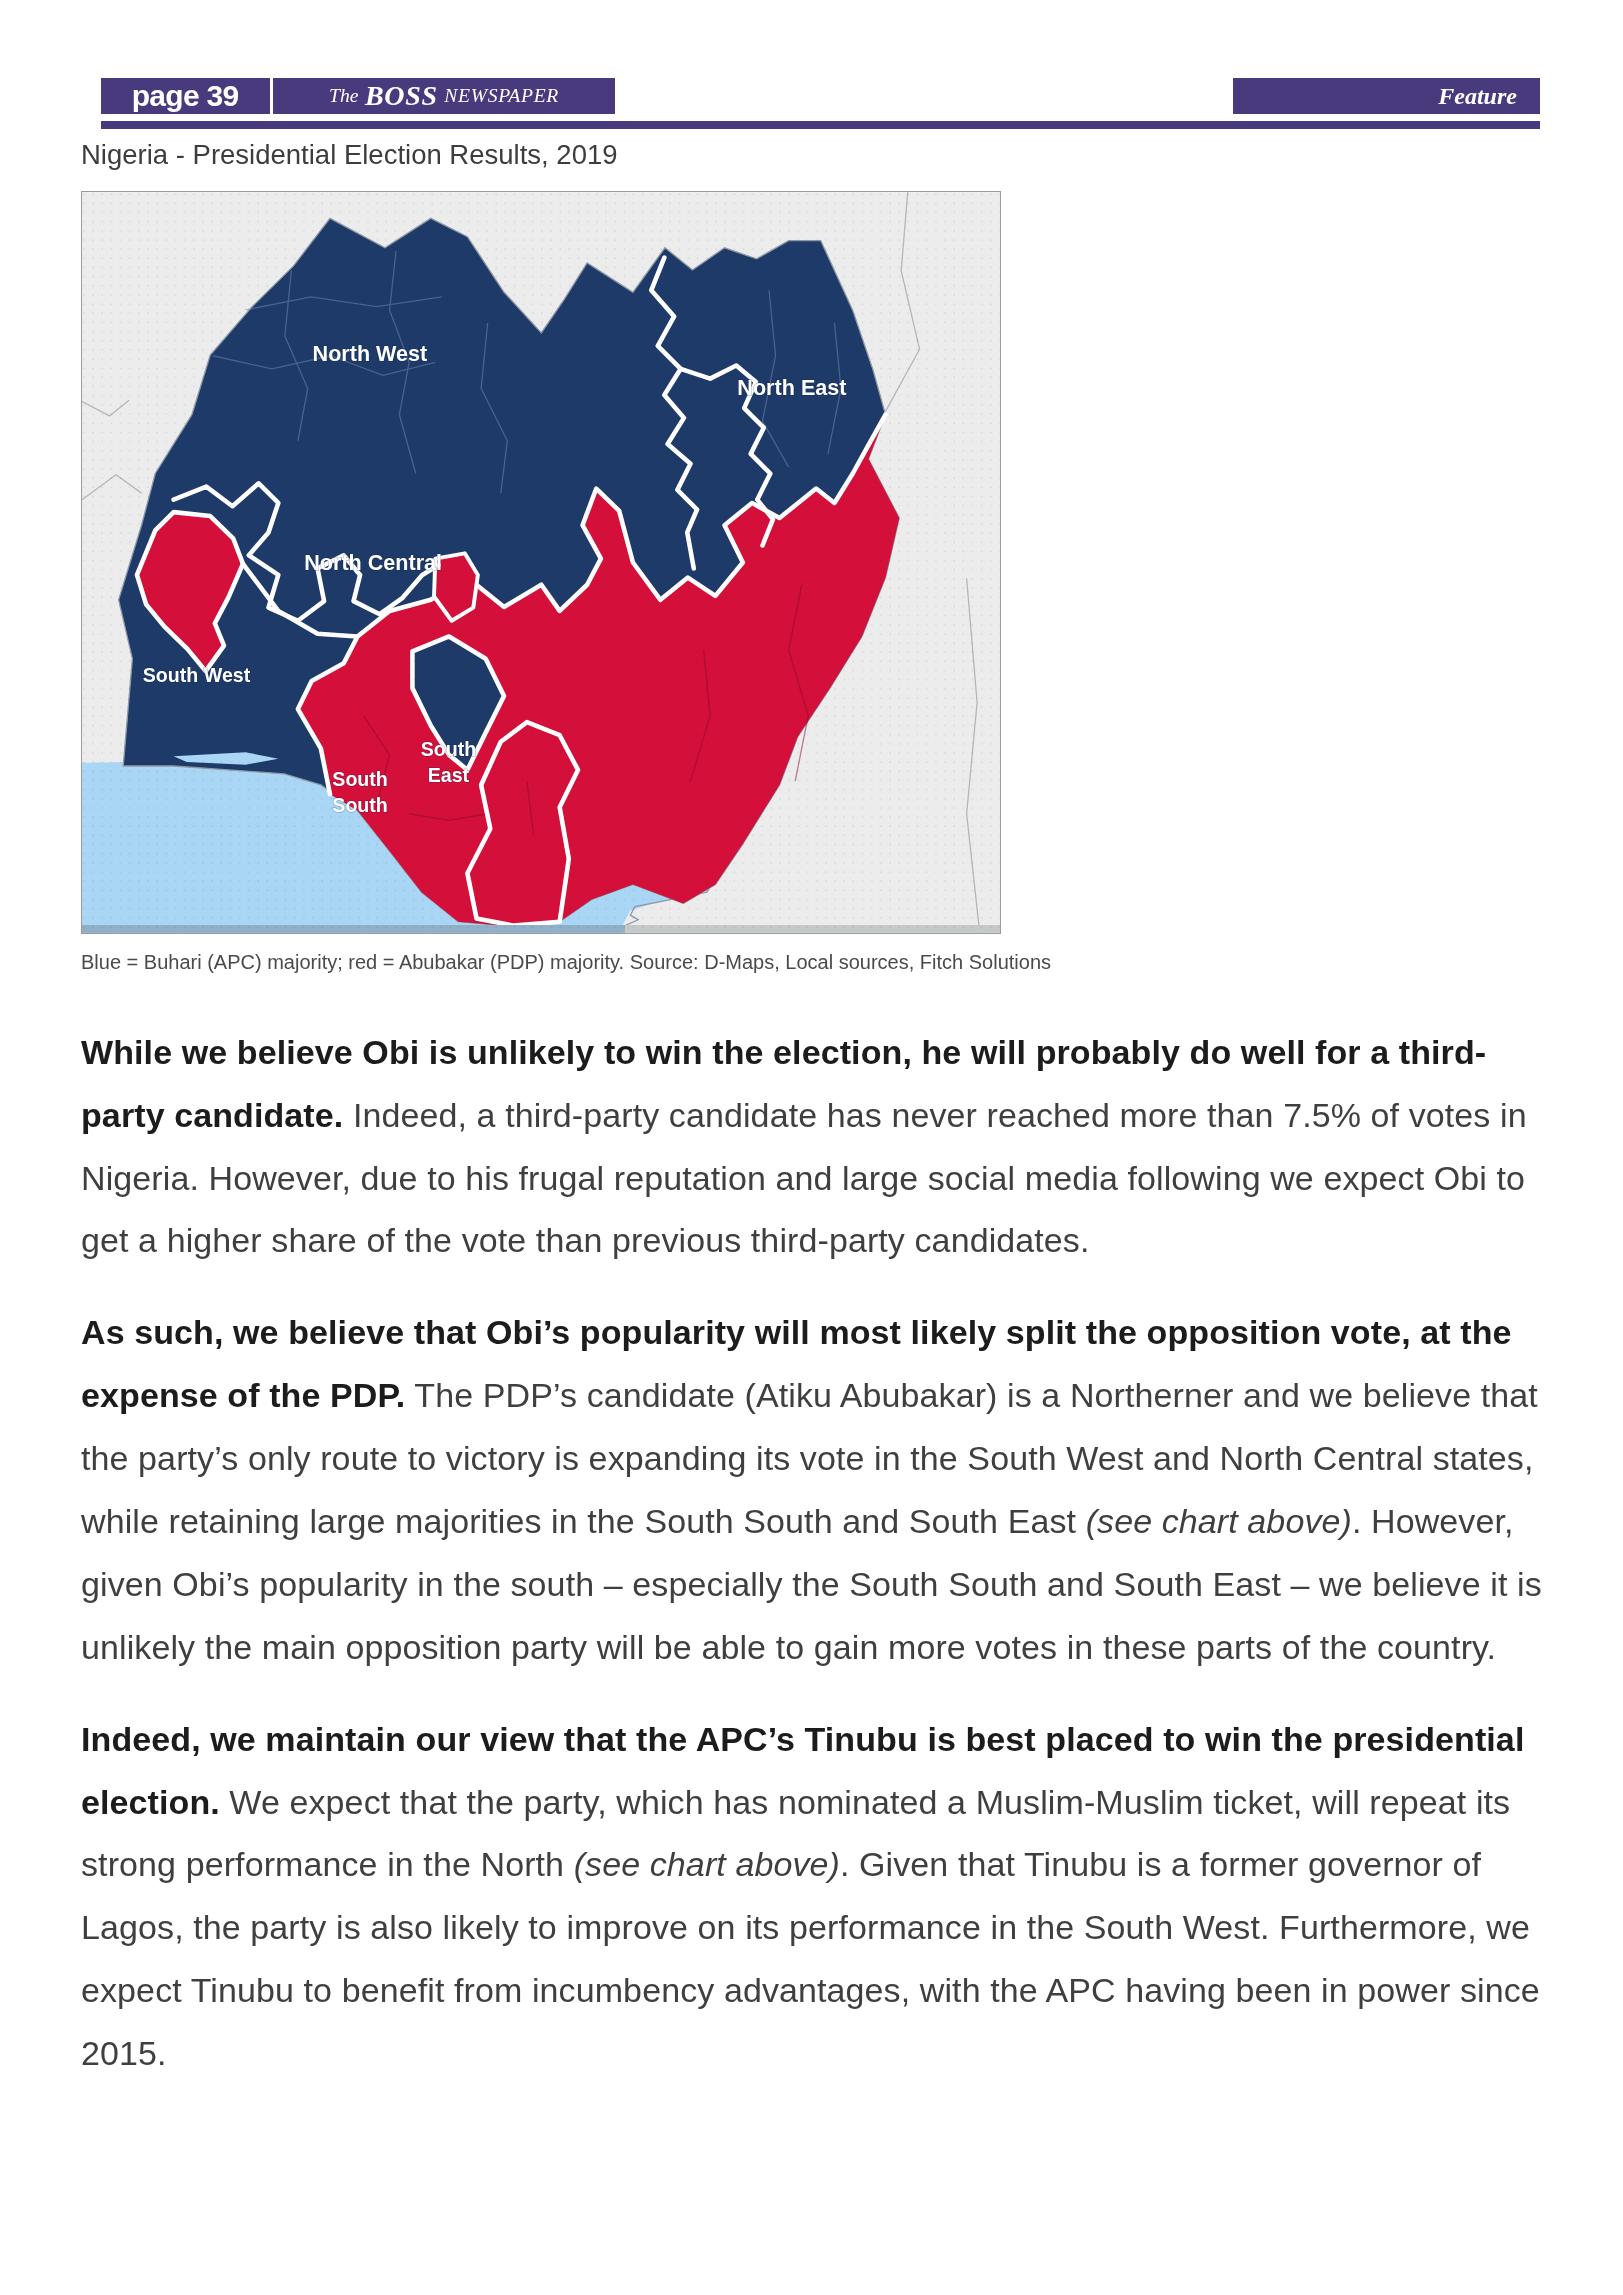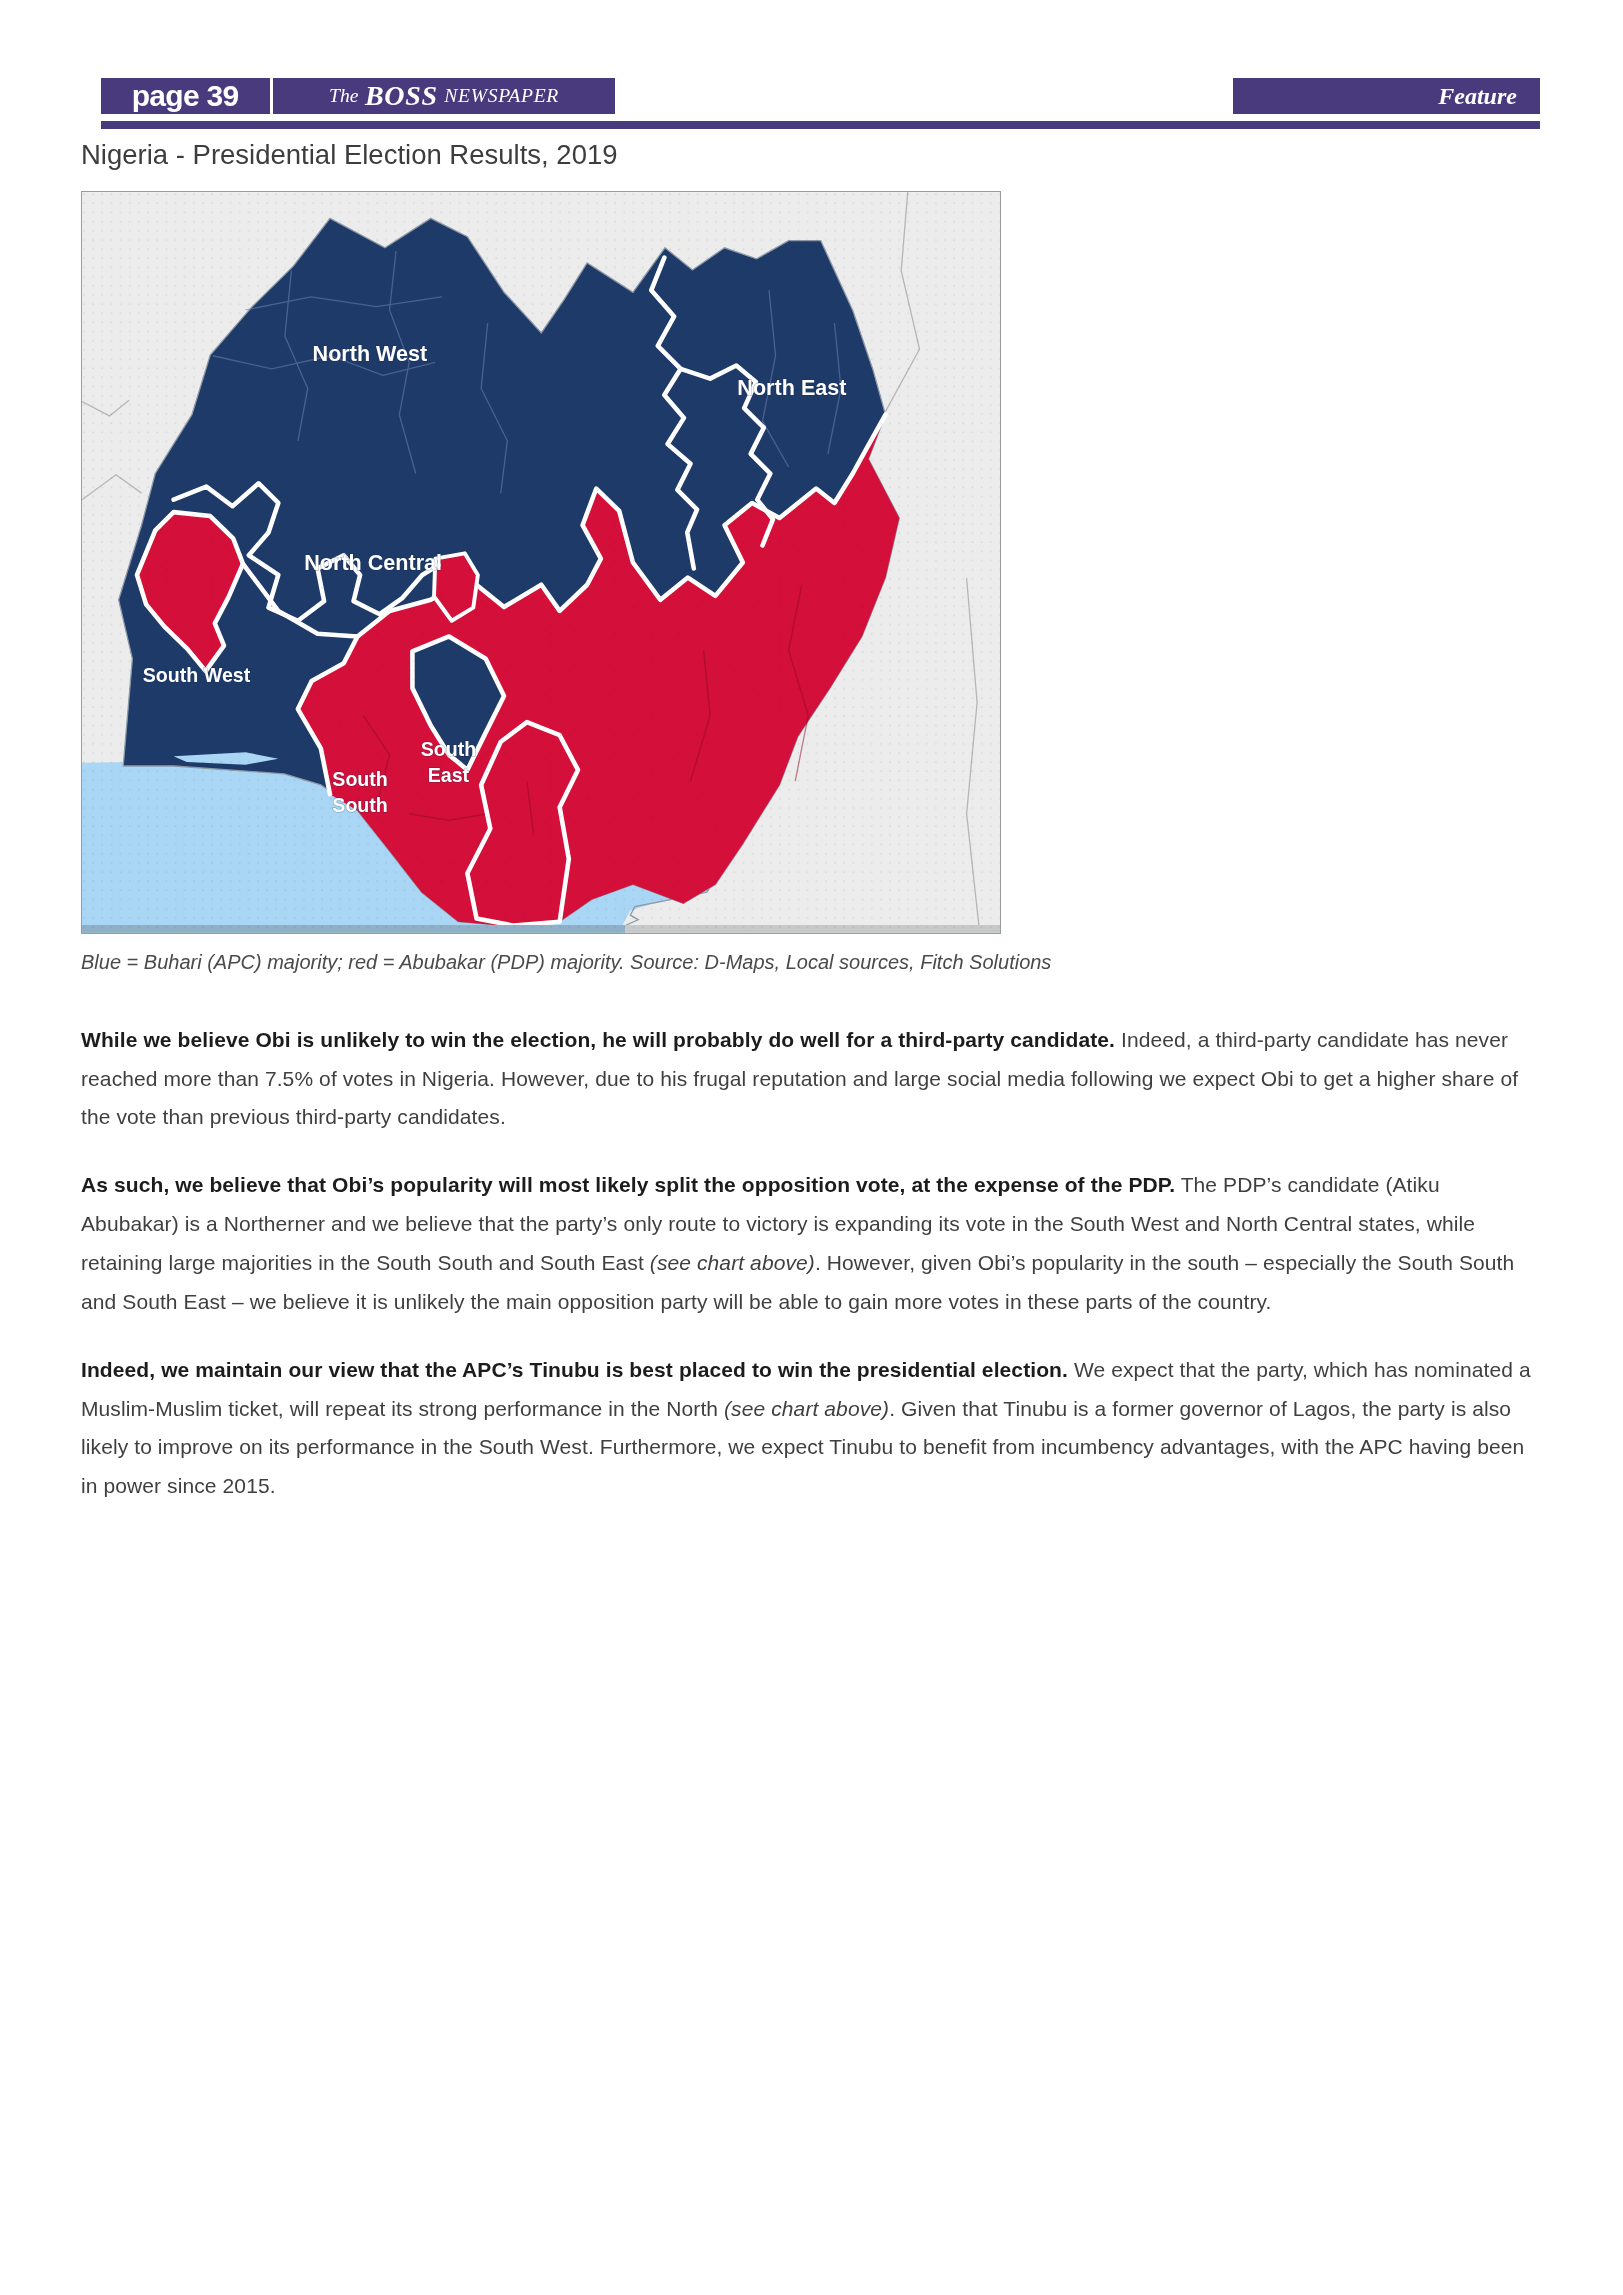--- a/index.html
+++ b/index.html
@@ -19,24 +19,24 @@
   .mast-news{font-size:19.6px;letter-spacing:0.7px;}
   .featbox{right:2.6px;width:307px;justify-content:flex-end;padding-right:23.5px;box-sizing:border-box;font-family:"Liberation Serif",serif;}
   .featbox .featlabel{font-size:24px;font-weight:bold;font-style:italic;}
 
   
   .headline{margin-top:58px;font-size:37px;font-weight:bold;color:#1e1e1e;letter-spacing:-0.3px;line-height:1.1;}
   .subtitle{margin-top:9.2px;font-size:27.5px;color:#3d3d3d;line-height:1.2;}
 
   
   .mapwrap{margin-top:19.6px;width:918px;border:1.3px solid #9b9b9b;font-size:0;}
-  .caption{margin-top:17px;font-size:20px;font-style:italic;color:#4a4a4a;}
+  .caption{margin-top:17px;font-size:20px;color:#4a4a4a;}
 
   
-  .bodytext{margin-top:47px;font-size:21px;line-height:1.85;color:#3f3f3f;letter-spacing:0.1px;max-width:1461px;}
+  .bodytext{margin-top:47px;font-size:34px;line-height:1.85;color:#3f3f3f;letter-spacing:0.1px;max-width:1461px;}
   .bodytext p{margin:0 0 29px 0;}
   .lead{font-weight:bold;color:#1c1c1c;}
   .it{font-style:italic;}
 
   
   .zone-label{font-family:"Liberation Sans",sans-serif;font-weight:bold;fill:#ffffff;paint-order:stroke;stroke:rgba(20,35,70,0.30);stroke-width:2px;}
   .zl-big{font-size:33px;}
   .zl-small{font-size:30px;}
 </style>
 </head>

